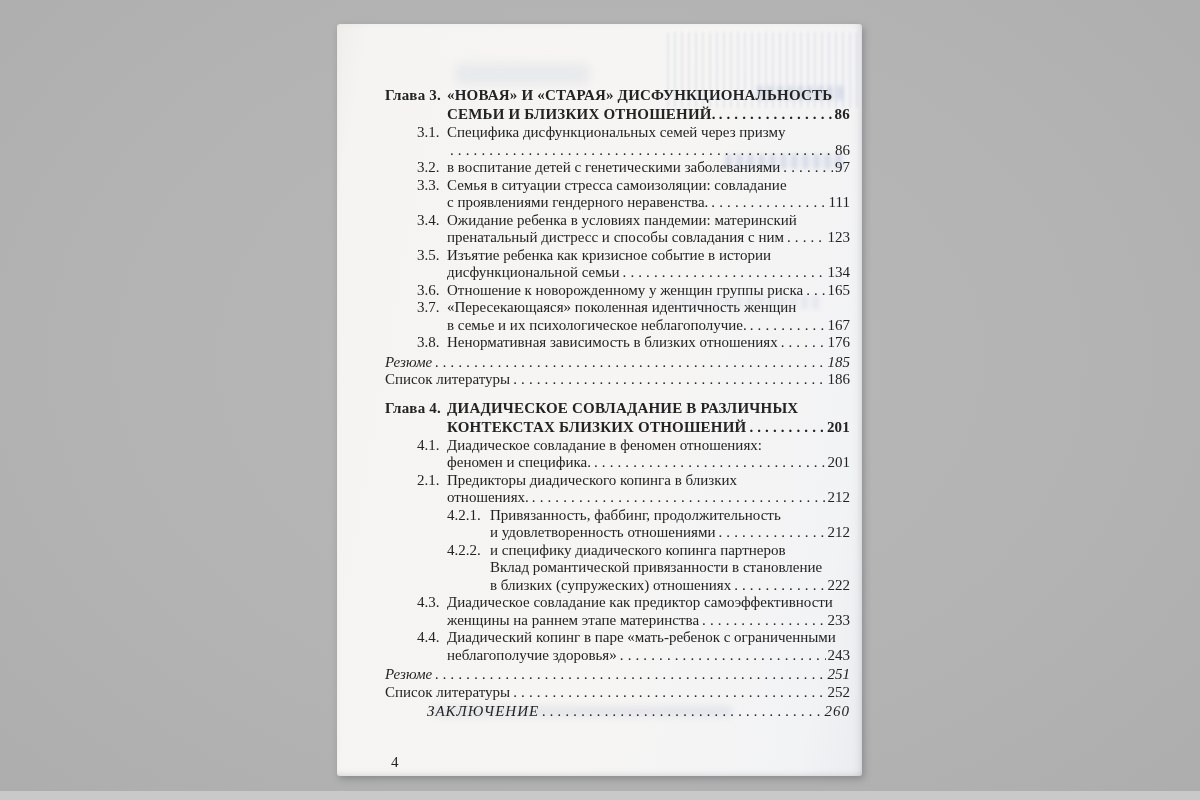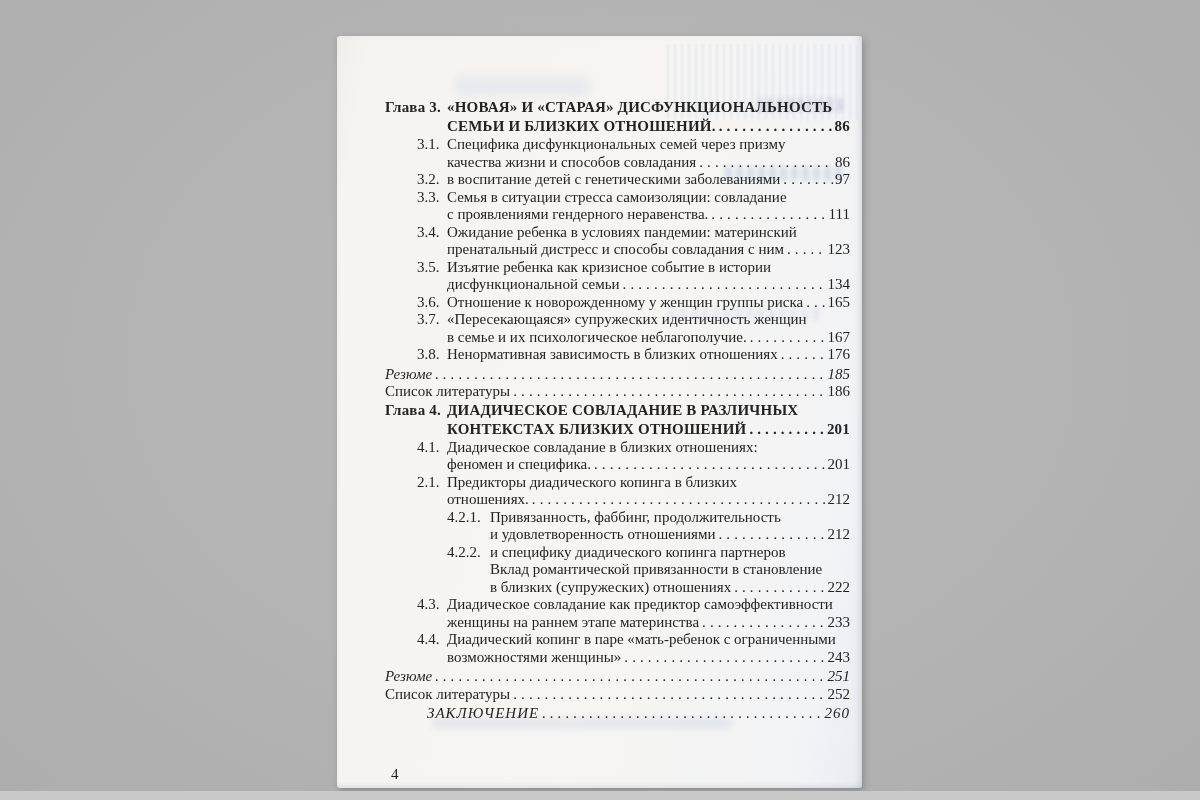--- a/index.html
+++ b/index.html
@@ -9,21 +9,21 @@
   .stage {
     position:relative; width:1200px; height:800px;
     background: radial-gradient(ellipse at 50% 45%, #b8b8b8 0%, #b3b3b3 60%, #adadad 100%);
   }
   .scanner-strip {
     position:absolute; left:0; bottom:0; width:100%; height:9px;
     background:#c9c9c9;
   }
 
   .page {
-    position:absolute; left:337px; top:36px; width:525px; height:752px;
+    position:absolute; left:337px; top:24px; width:525px; height:752px;
     background: linear-gradient(100deg,#efeeeb 0%,#f5f4f2 5%,#f6f5f3 55%,#f2f3f5 90%,#eaecef 100%);
     border-radius:3px;
     box-shadow: 2px 3px 7px rgba(70,70,70,0.35),
                 inset -5px 0 9px -5px rgba(150,155,165,0.45),
                 inset 0 -4px 7px -4px rgba(150,155,165,0.35);
   }
 
   
   .ghost { position:absolute; pointer-events:none; }
   .ghost-streaks {
@@ -67,21 +67,21 @@
 
   .entry.chapter { font-weight:bold; line-height:19px; letter-spacing:.2px; }
   .entry.chapter .lbl { width:62px; }
   .entry.section { margin-left:32px; }
   .entry.section .lbl { width:30px; }
   .entry.subsection { margin-left:62px; }
   .entry.subsection .lbl { width:43px; }
   .entry.caps { letter-spacing:1px;margin-left:42px; }
 
   .gap-sm { margin-top:2px;font-style:italic; }
-  .gap-md { margin-top:0; }
+  .gap-md { margin-top:10px; }
 
   .line.last { display:flex; align-items:center; }
   .line.last .t { flex:0 0 auto; white-space:nowrap; }
   .dots {
     flex:1 1 0; min-width:0; overflow:hidden; white-space:nowrap;
     letter-spacing:4.1px; padding-left:3px;
   }
   .pg { flex:0 0 auto; padding-left:2px; text-align:right; }
 
   .folio {
@@ -111,21 +111,20 @@
               <span class="dots">..........................................................................................</span>
               <span class="pg">86</span>
             </div>
           </div>
         </div>
         <div class="entry section">
           <span class="lbl">3.1.</span>
           <div class="body">
             <div class="line">Специфика дисфункциональных семей через призму</div>
             <div class="line last">
-              <span class="t">качества жизни и способов совладания</span>
               <span class="dots">..........................................................................................</span>
               <span class="pg">86</span>
             </div>
           </div>
         </div>
         <div class="entry section">
           <span class="lbl">3.2.</span>
           <div class="body">
             <div class="line last">
               <span class="t">в воспитание детей с генетическими заболеваниями</span>
@@ -173,21 +172,21 @@
             <div class="line last">
               <span class="t">Отношение к новорожденному у женщин группы риска</span>
               <span class="dots">..........................................................................................</span>
               <span class="pg">165</span>
             </div>
           </div>
         </div>
         <div class="entry section">
           <span class="lbl">3.7.</span>
           <div class="body">
-            <div class="line">«Пересекающаяся» супружеских идентичность женщин</div>
+            <div class="line">«Пересекающаяся» поколенная идентичность женщин</div>
             <div class="line last">
               <span class="t">в семье и их психологическое неблагополучие.</span>
               <span class="dots">..........................................................................................</span>
               <span class="pg">167</span>
             </div>
           </div>
         </div>
         <div class="entry section">
           <span class="lbl">3.8.</span>
           <div class="body">
@@ -225,21 +224,21 @@
             <div class="line last">
               <span class="t">КОНТЕКСТАХ БЛИЗКИХ ОТНОШЕНИЙ</span>
               <span class="dots">..........................................................................................</span>
               <span class="pg">201</span>
             </div>
           </div>
         </div>
         <div class="entry section">
           <span class="lbl">4.1.</span>
           <div class="body">
-            <div class="line">Диадическое совладание в близких отношениях:</div>
+            <div class="line">Диадическое совладание в феномен отношениях:</div>
             <div class="line last">
               <span class="t">феномен и специфика.</span>
               <span class="dots">..........................................................................................</span>
               <span class="pg">201</span>
             </div>
           </div>
         </div>
         <div class="entry section">
           <span class="lbl">2.1.</span>
           <div class="body">
@@ -283,21 +282,21 @@
               <span class="dots">..........................................................................................</span>
               <span class="pg">233</span>
             </div>
           </div>
         </div>
         <div class="entry section">
           <span class="lbl">4.4.</span>
           <div class="body">
             <div class="line">Диадический копинг в паре «мать-ребенок с ограниченными</div>
             <div class="line last">
-              <span class="t">возможностями женщины»</span>
+              <span class="t">неблагополучие здоровья»</span>
               <span class="dots">..........................................................................................</span>
               <span class="pg">243</span>
             </div>
           </div>
         </div>
         <div class="entry plain gap-sm">
           <span class="lbl"></span>
           <div class="body">
             <div class="line last">
               <span class="t">Резюме</span>

